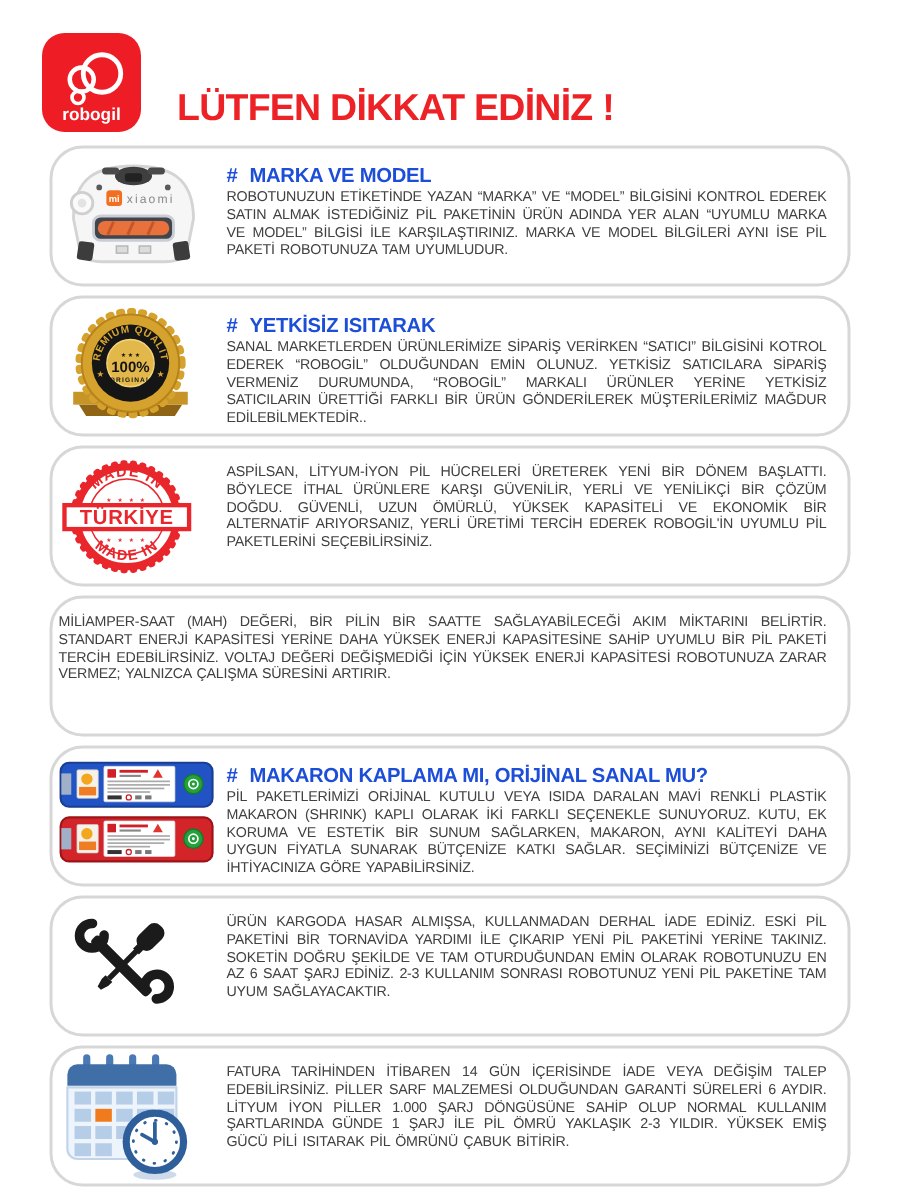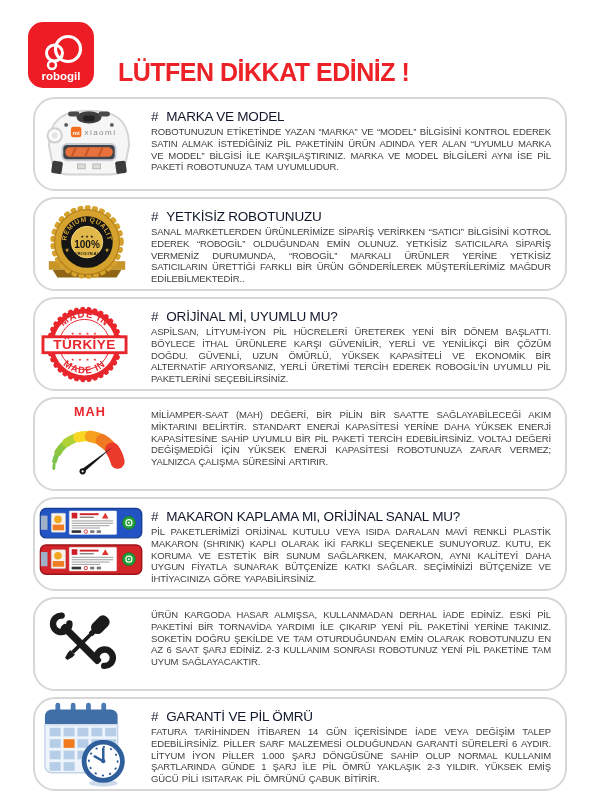--- a/index.html
+++ b/index.html
@@ -10,21 +10,21 @@
   .header{position:absolute;top:22px;left:28px;display:flex;align-items:center;gap:24px;}
   .logo-svg{display:block;}
   .page-title{color:#ed2227;font-size:25px;font-weight:bold;letter-spacing:-0.5px;white-space:nowrap;margin-top:34px;}
 
   
   .cards{position:absolute;top:97px;left:33px;width:534px;display:flex;flex-direction:column;gap:6px;}
   .card{box-sizing:border-box;height:94px;background:#fff;border:2px solid #d7d7d7;border-radius:22px;
         display:flex;align-items:center;padding:4px 14px 4px 4px;overflow:hidden;}
   .icon-col{flex:0 0 112px;display:flex;align-items:center;justify-content:flex-start;}
   .text-col{flex:1;min-width:0;align-self:flex-start;padding-top:6px;}
-  .card-title{margin:0 0 2px 0;color:#0f172a;font-size:13.5px;font-weight:normal;letter-spacing:-0.2px;white-space:nowrap;}
+  .card-title{margin:0 0 2px 0;color:#1d4ed8;font-size:13.5px;font-weight:bold;letter-spacing:-0.2px;white-space:nowrap;}
   .card-title .hash{margin-right:8px;}
   .card-body{margin:0;color:#414042;font-size:9.5px;line-height:11.8px;font-weight:normal;
              text-align:justify;letter-spacing:-0.15px;word-spacing:1px;}
   svg text{font-family:"Liberation Sans",sans-serif;}
 </style>
 </head>
 <body>
 
 <div class="page">
 
@@ -89,21 +89,21 @@
             <textPath href="#pqarc" startOffset="50%" text-anchor="middle">PREMIUM QUALITY</textPath>
           </text>
           <text x="29" y="52" font-size="6" fill="#d8a733" text-anchor="middle">★</text>
           <text x="71" y="52" font-size="6" fill="#d8a733" text-anchor="middle">★</text>
           <text x="50" y="38" text-anchor="middle" font-size="4.2" fill="#151515">★ ★ ★</text>
           <text x="50" y="48.5" text-anchor="middle" font-size="10.5" font-weight="bold" fill="#151515">100%</text>
           <text x="50" y="55" text-anchor="middle" font-size="4.6" font-weight="bold" letter-spacing="0.8" fill="#151515">ORIGINAL</text>
         </svg>
       </div>
       <div class="text-col">
-        <h2 class="card-title"><span class="hash">#</span><span>YETKİSİZ ROBOTUNUZU</span></h2>
+        <h2 class="card-title"><span class="hash">#</span><span>YETKİSİZ ISITARAK</span></h2>
         <p class="card-body">SANAL MARKETLERDEN ÜRÜNLERİMİZE SİPARİŞ VERİRKEN “SATICI” BİLGİSİNİ KOTROL EDEREK “ROBOGİL” OLDUĞUNDAN EMİN OLUNUZ. YETKİSİZ SATICILARA SİPARİŞ VERMENİZ DURUMUNDA, “ROBOGİL” MARKALI ÜRÜNLER YERİNE YETKİSİZ SATICILARIN ÜRETTİĞİ FARKLI BİR ÜRÜN GÖNDERİLEREK MÜŞTERİLERİMİZ MAĞDUR EDİLEBİLMEKTEDİR..</p>
       </div>
     </section>
 
     <section class="card">
       <div class="icon-col">
         <svg width="92" height="85" viewBox="0 0 95 88">
           <circle cx="47" cy="44" r="37" fill="none" stroke="#e8262c" stroke-width="4" stroke-dasharray="1 5.6" stroke-linecap="round"></circle>
           <circle cx="47" cy="44" r="34.5" fill="#ffffff" stroke="#e8262c" stroke-width="5"></circle>
           <circle cx="47" cy="44" r="26" fill="none" stroke="#e8262c" stroke-width="1"></circle>
@@ -117,42 +117,25 @@
           <text font-size="10" font-weight="bold" letter-spacing="1" fill="#e8262c">
             <textPath href="#mibot" startOffset="50%" text-anchor="middle">MADE IN</textPath>
           </text>
           <text x="47" y="34" text-anchor="middle" font-size="4" letter-spacing="1.5" fill="#e8262c">★ ★ ★ ★</text>
           <text x="47" y="61.5" text-anchor="middle" font-size="4" letter-spacing="1.5" fill="#e8262c">★ ★ ★ ★</text>
           <rect x="4" y="36" width="86" height="16.5" fill="#ffffff" stroke="#e8262c" stroke-width="3"></rect>
           <text x="47" y="49" text-anchor="middle" font-size="14" font-weight="bold" letter-spacing="0.5" fill="#e8262c">TÜRKİYE</text>
         </svg>
       </div>
       <div class="text-col">
-        <h2 class="card-title"><span class="hash">#</span><span>ORİJİNAL Mİ, UYUMLU MU?</span></h2>
         <p class="card-body">ASPİLSAN, LİTYUM-İYON PİL HÜCRELERİ ÜRETEREK YENİ BİR DÖNEM BAŞLATTI. BÖYLECE İTHAL ÜRÜNLERE KARŞI GÜVENİLİR, YERLİ VE YENİLİKÇİ BİR ÇÖZÜM DOĞDU. GÜVENLİ, UZUN ÖMÜRLÜ, YÜKSEK KAPASİTELİ VE EKONOMİK BİR ALTERNATİF ARIYORSANIZ, YERLİ ÜRETİMİ TERCİH EDEREK ROBOGİL'İN UYUMLU PİL PAKETLERİNİ SEÇEBİLİRSİNİZ.</p>
       </div>
     </section>
 
     <section class="card">
-      <div class="icon-col">
-        <svg width="98" height="84" viewBox="0 0 100 86">
-          <text x="52" y="14" text-anchor="middle" font-size="13" font-weight="bold" letter-spacing="1" fill="#e8262c">MAH</text>
-          <path d="M 15.0,68.0 A 33,33 0 0 1 15.3,64.0" stroke="#7cc24b" stroke-width="3" fill="none" stroke-linecap="round"></path>
-          <path d="M 15.8,60.6 A 33,33 0 0 1 17.9,54.6" stroke="#7cc24b" stroke-width="5" fill="none" stroke-linecap="round"></path>
-          <path d="M 19.4,51.5 A 33,33 0 0 1 25.5,43.9" stroke="#8cc63f" stroke-width="7.5" fill="none" stroke-linecap="round"></path>
-          <path d="M 28.1,41.6 A 33,33 0 0 1 36.7,37.0" stroke="#aed136" stroke-width="9" fill="none" stroke-linecap="round"></path>
-          <path d="M 40.0,36.0 A 33,33 0 0 1 49.2,35.0" stroke="#f8d823" stroke-width="10.5" fill="none" stroke-linecap="round"></path>
-          <path d="M 52.6,35.3 A 33,33 0 0 1 61.4,37.8" stroke="#f6a01e" stroke-width="12" fill="none" stroke-linecap="round"></path>
-          <path d="M 64.5,39.4 A 33,33 0 0 1 72.1,45.5" stroke="#ef7a22" stroke-width="13" fill="none" stroke-linecap="round"></path>
-          <path d="M 74.7,48.6 A 33,33 0 0 1 80.3,61.1" stroke="#e93a2c" stroke-width="14.5" fill="none" stroke-linecap="round"></path>
-          <polygon points="44,73.5 44,68.5 75,46" fill="#141414"></polygon>
-          <circle cx="44.5" cy="71" r="3.2" fill="#141414"></circle>
-          <circle cx="44.5" cy="71" r="1.1" fill="#ffffff"></circle>
-        </svg>
-      </div>
       <div class="text-col">
         <p class="card-body">MİLİAMPER-SAAT (MAH) DEĞERİ, BİR PİLİN BİR SAATTE SAĞLAYABİLECEĞİ AKIM MİKTARINI BELİRTİR. STANDART ENERJİ KAPASİTESİ YERİNE DAHA YÜKSEK ENERJİ KAPASİTESİNE SAHİP UYUMLU BİR PİL PAKETİ TERCİH EDEBİLİRSİNİZ. VOLTAJ DEĞERİ DEĞİŞMEDİĞİ İÇİN YÜKSEK ENERJİ KAPASİTESİ ROBOTUNUZA ZARAR VERMEZ; YALNIZCA ÇALIŞMA SÜRESİNİ ARTIRIR.</p>
       </div>
     </section>
 
     <section class="card">
       <div class="icon-col">
         <svg width="106" height="74" viewBox="0 0 112 78">
           <defs>
             <g id="packdetails">
@@ -237,19 +220,18 @@
             <rect x="25.5" y="65" width="11.5" height="9" fill="#b6cde8"></rect>
           <ellipse cx="67" cy="87" rx="15" ry="3.5" fill="#ccdaeb"></ellipse>
           <circle cx="67" cy="64" r="20" fill="#ffffff" stroke="#2f5f9b" stroke-width="5"></circle>
           <circle cx="67" cy="64" r="15" fill="none" stroke="#2f5f9b" stroke-width="2" stroke-dasharray="0.5 7.35" stroke-linecap="round"></circle>
           <line x1="67" y1="64" x2="67" y2="51" stroke="#2f5f9b" stroke-width="2.6" stroke-linecap="round"></line>
           <line x1="67" y1="64" x2="58" y2="59" stroke="#2f5f9b" stroke-width="2.6" stroke-linecap="round"></line>
           <circle cx="67" cy="64" r="2.2" fill="#2f5f9b"></circle>
         </svg>
       </div>
       <div class="text-col">
-        <h2 class="card-title"><span class="hash">#</span><span>GARANTİ VE PİL ÖMRÜ</span></h2>
         <p class="card-body">FATURA TARİHİNDEN İTİBAREN 14 GÜN İÇERİSİNDE İADE VEYA DEĞİŞİM TALEP EDEBİLİRSİNİZ. PİLLER SARF MALZEMESİ OLDUĞUNDAN GARANTİ SÜRELERİ 6 AYDIR. LİTYUM İYON PİLLER 1.000 ŞARJ DÖNGÜSÜNE SAHİP OLUP NORMAL KULLANIM ŞARTLARINDA GÜNDE 1 ŞARJ İLE PİL ÖMRÜ YAKLAŞIK 2-3 YILDIR. YÜKSEK EMİŞ GÜCÜ PİLİ ISITARAK PİL ÖMRÜNÜ ÇABUK BİTİRİR.</p>
       </div>
     </section>
 
   </div>
 </div>
 
 </body></html>

